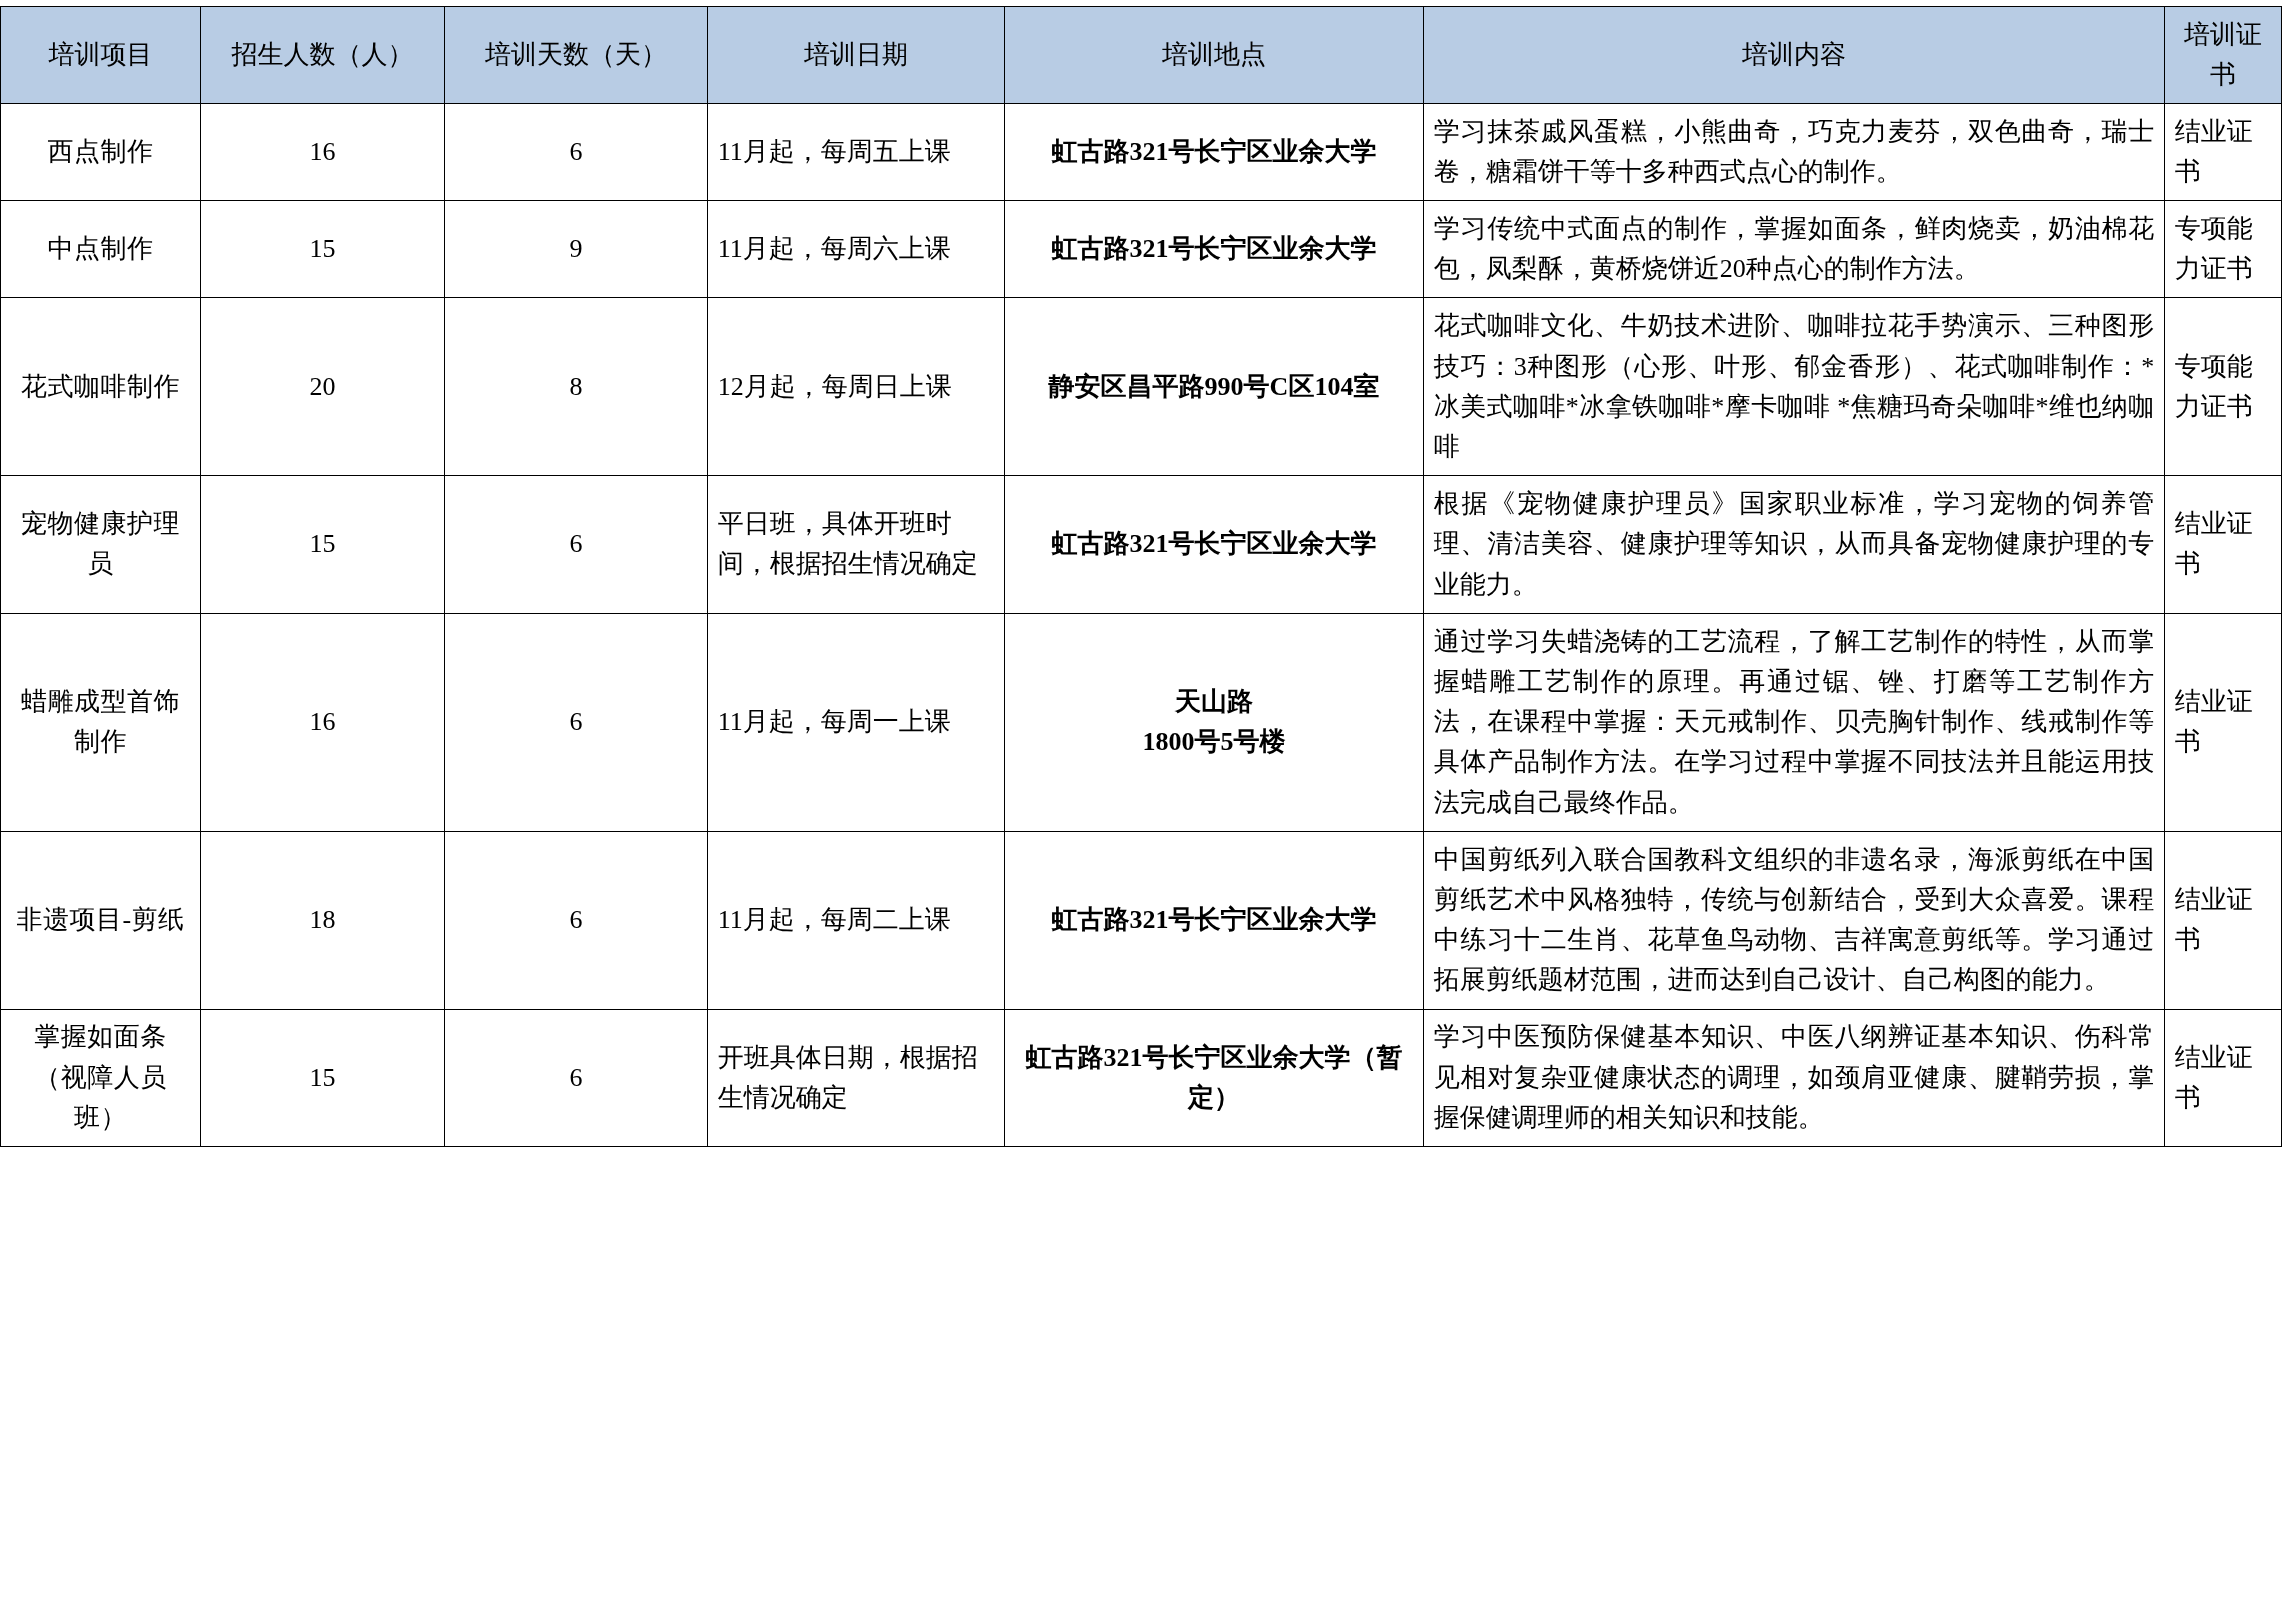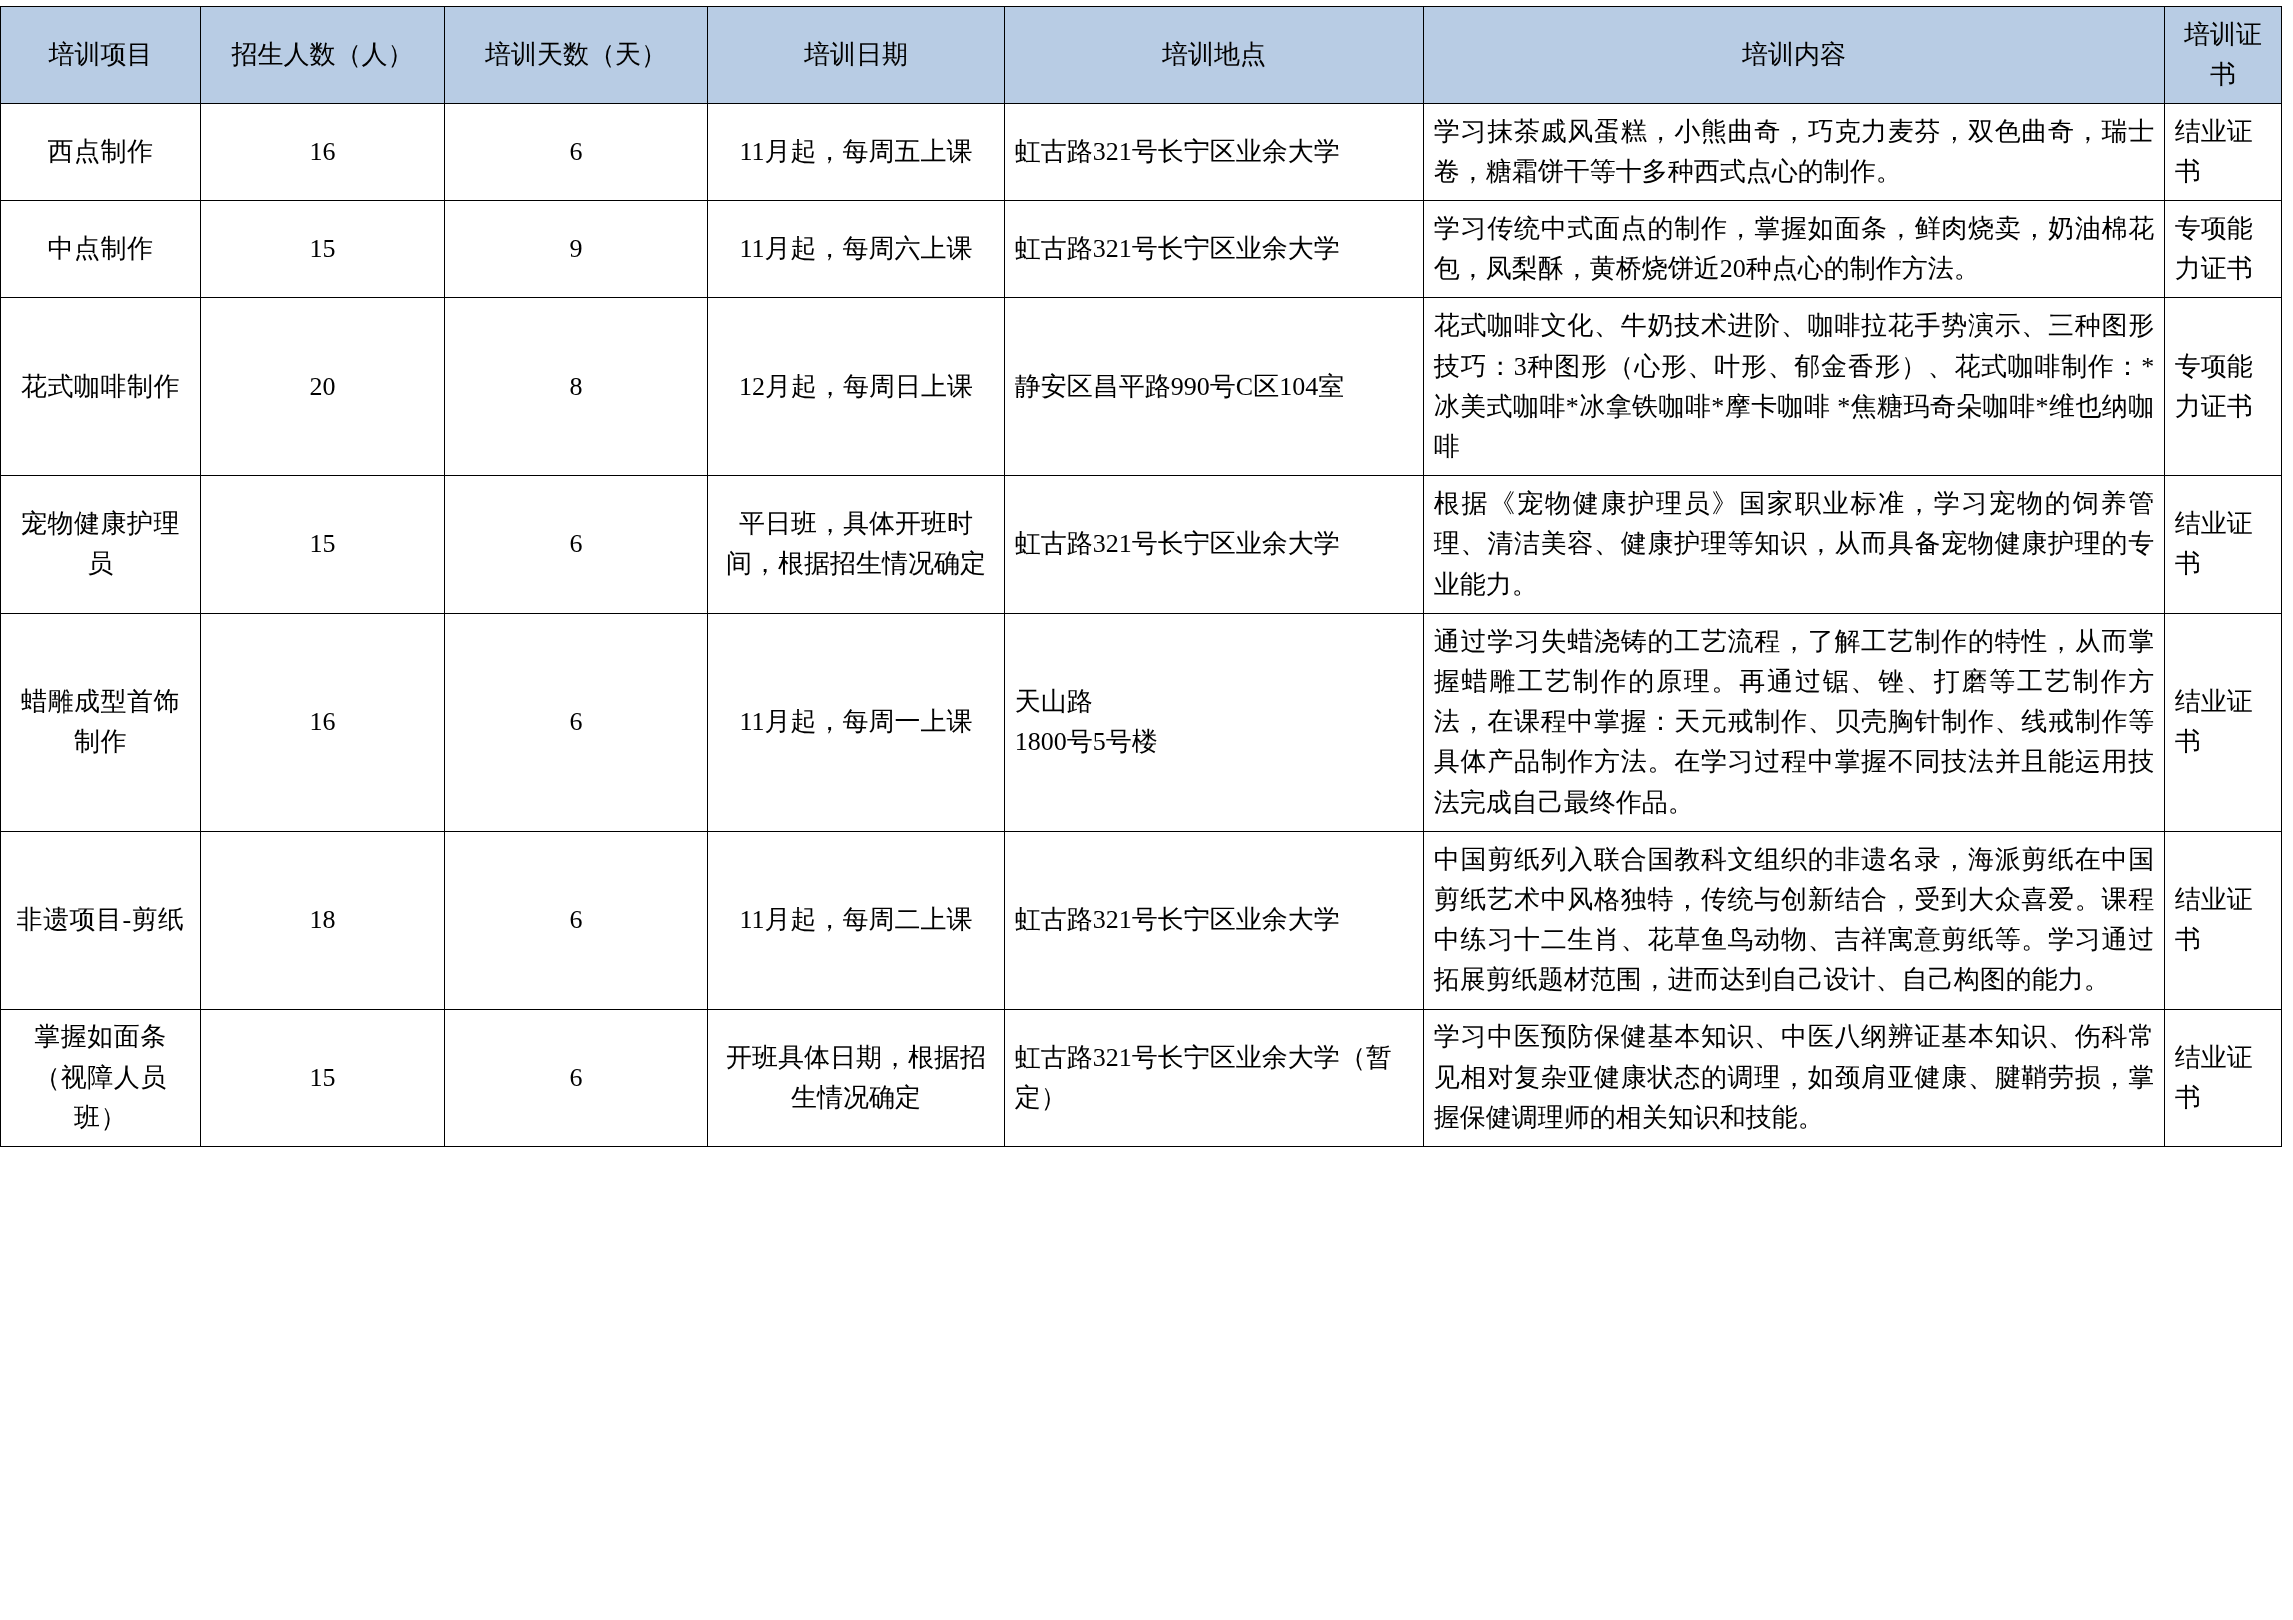--- a/index.html
+++ b/index.html
@@ -50,23 +50,25 @@
 
   td.project {
     text-align: center;
     letter-spacing: 0.5px;
     margin-top: 27px;
   }
   td.count, td.days {
     text-align: center;
   }
   td.date {
-    text-align: center;
+    text-align: left;
   }
   td.place {
+    text-align: center;
+    font-weight: bold;
   }
   td.content {
     text-align: justify;
     text-justify: inter-ideograph;
     padding: 9.8px 11.7px;
   }
   td.cert {
     margin-top: 12px;
   }
 </style>

